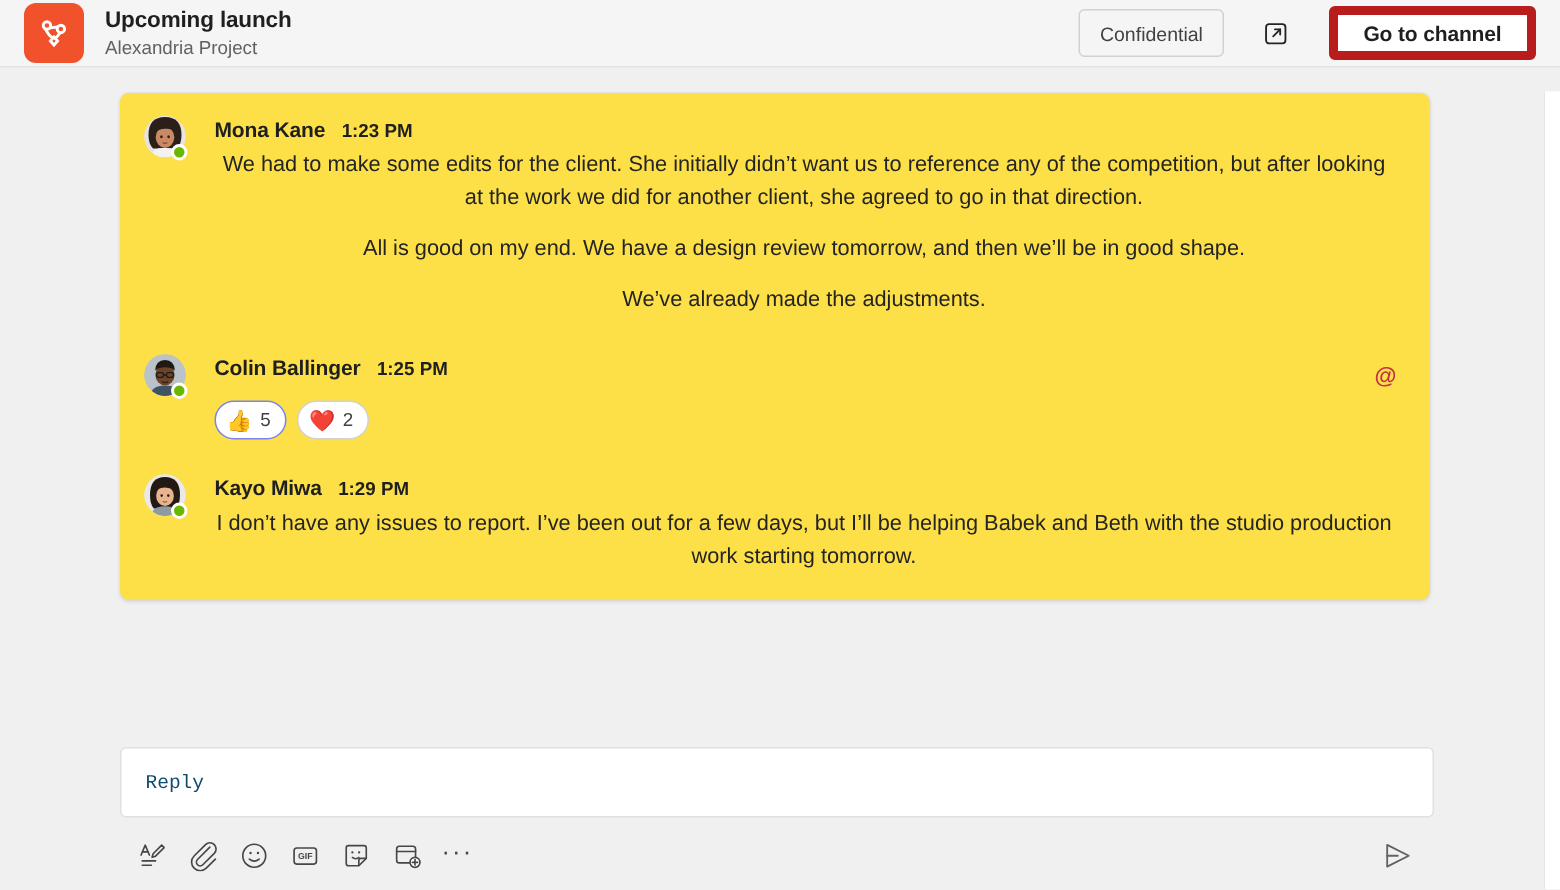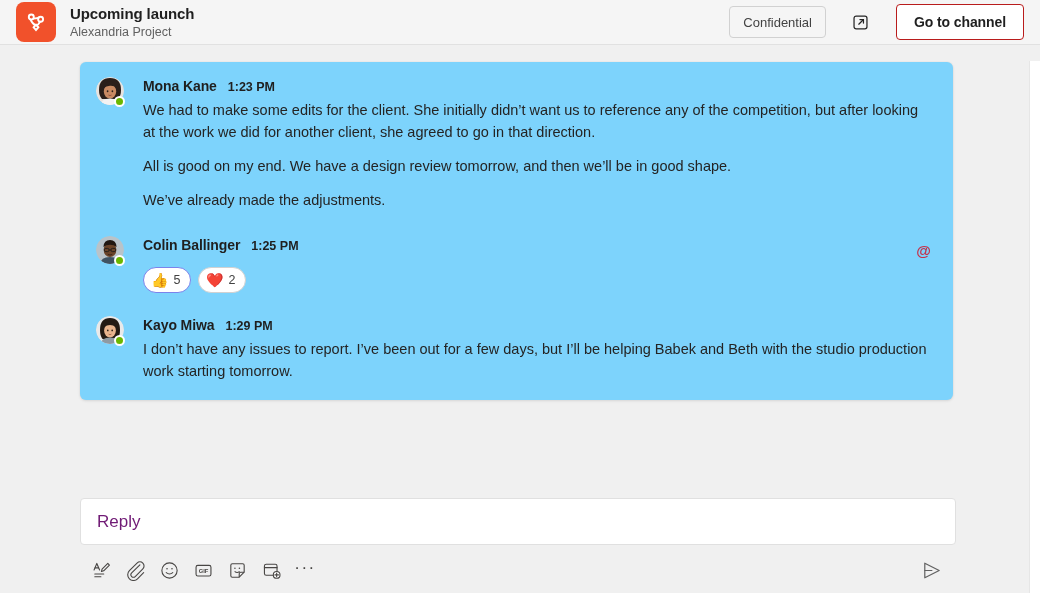--- a/index.html
+++ b/index.html
@@ -93,21 +93,21 @@
     justify-content: center;
     background: transparent;
     border: none;
     cursor: pointer;
     color: #242424;
   }
 
   .btn-go-channel {
     height: 36px;
     padding: 0 17px;
-    border: 1px solid #b91c1c;
+    border: 6px solid #b91c1c;
     border-radius: 4px;
     background: #ffffff;
     font-size: 14px;
     font-weight: bold;
     color: #1f1f1f;
     font-family: "Liberation Sans", sans-serif;
     cursor: pointer;
     display: flex;
     align-items: center;
     white-space: nowrap;
@@ -133,24 +133,25 @@
     background: #ffffff;
     border-left: 1px solid #e6e6e6;
   }
 
   
   .thread-card {
     position: absolute;
     left: 80px;
     top: 1px;
     width: 873px;
-    background: #7dd3fc;
+    background: #fde047;
     border-radius: 6px;
     box-shadow: 0 1px 3px rgba(0,0,0,0.10), 0 0 2px rgba(0,0,0,0.06);
     padding: 14px 0 18px 0;
+    text-align: center;
   }
 
   .message {
     position: relative;
     padding: 0 24px 0 16px;
     margin-bottom: 6px;
   }
   .message:last-child { margin-bottom: 0; }
 
   .msg-row {
@@ -270,22 +271,23 @@
     height: 47px;
     background: #ffffff;
     border: 1px solid #e0e0e0;
     border-radius: 4px;
     display: flex;
     align-items: center;
     padding: 0 16px;
     cursor: text;
   }
   .composer-placeholder {
-    font-size: 17px;
-    color: #701a75;
+    font-size: 13px;
+    color: #0c4a6e;
+    font-family: Liberation Mono, monospace;
   }
 
   .composer-toolbar {
     height: 42px;
     display: flex;
     align-items: center;
     padding: 0 4px;
     margin-top: 4px;
   }
   .tool-icon {

